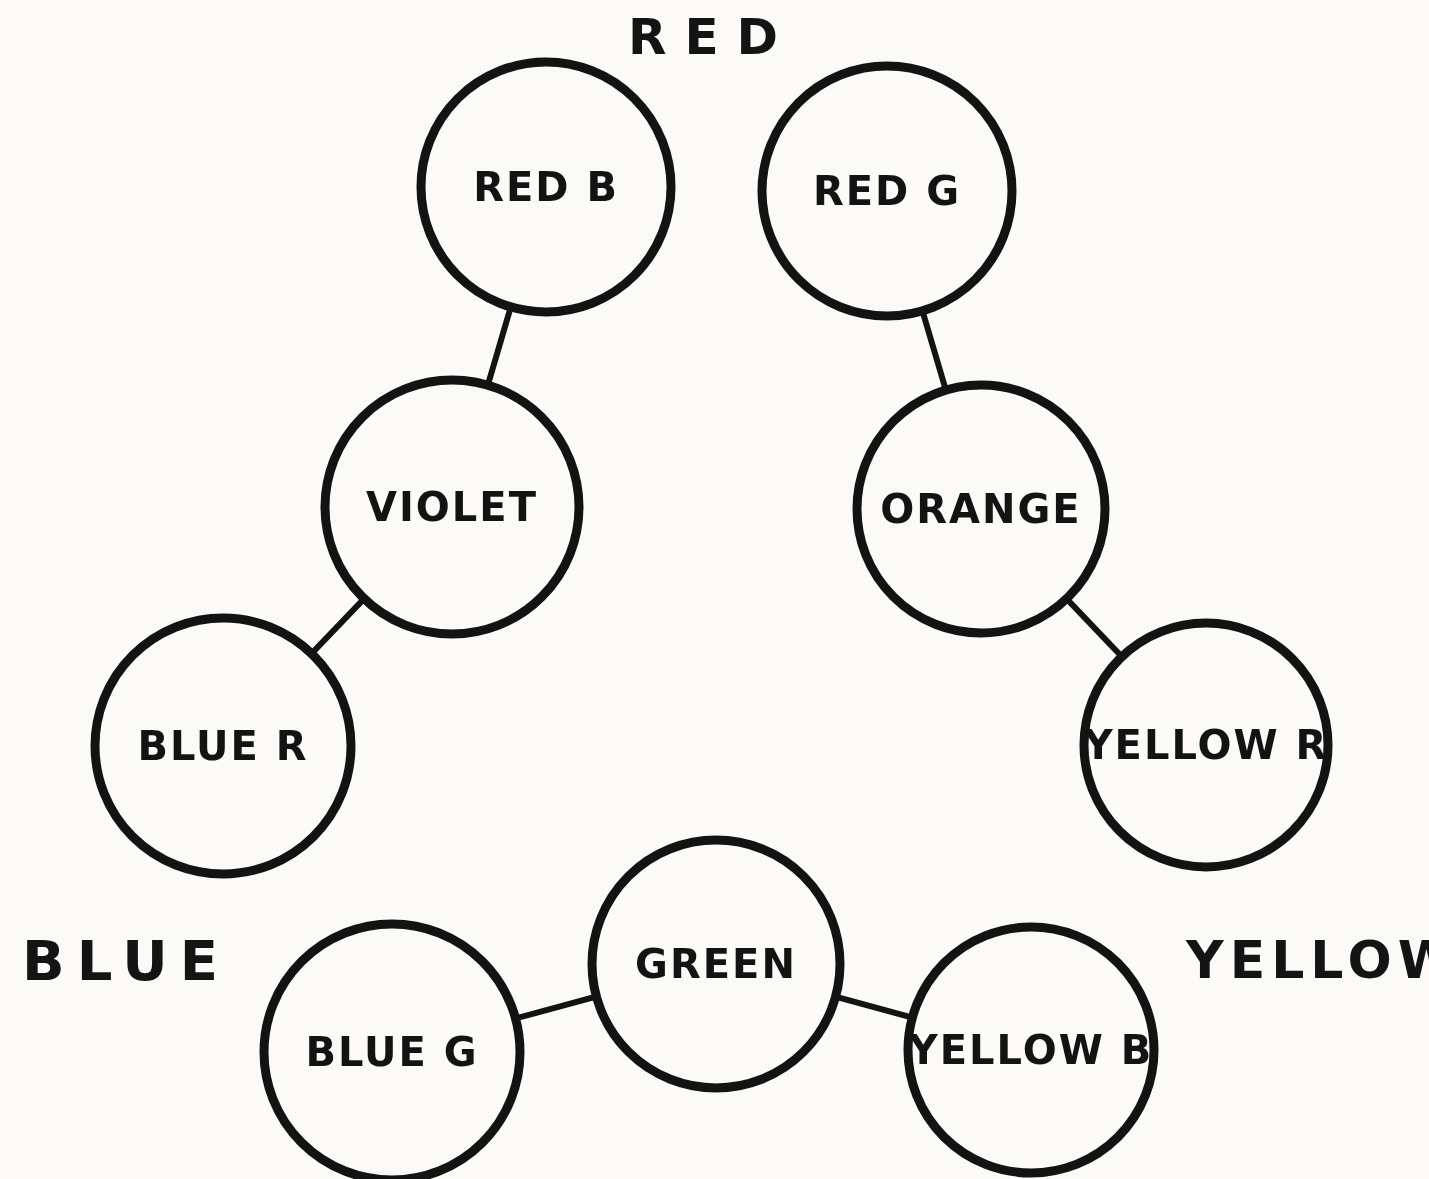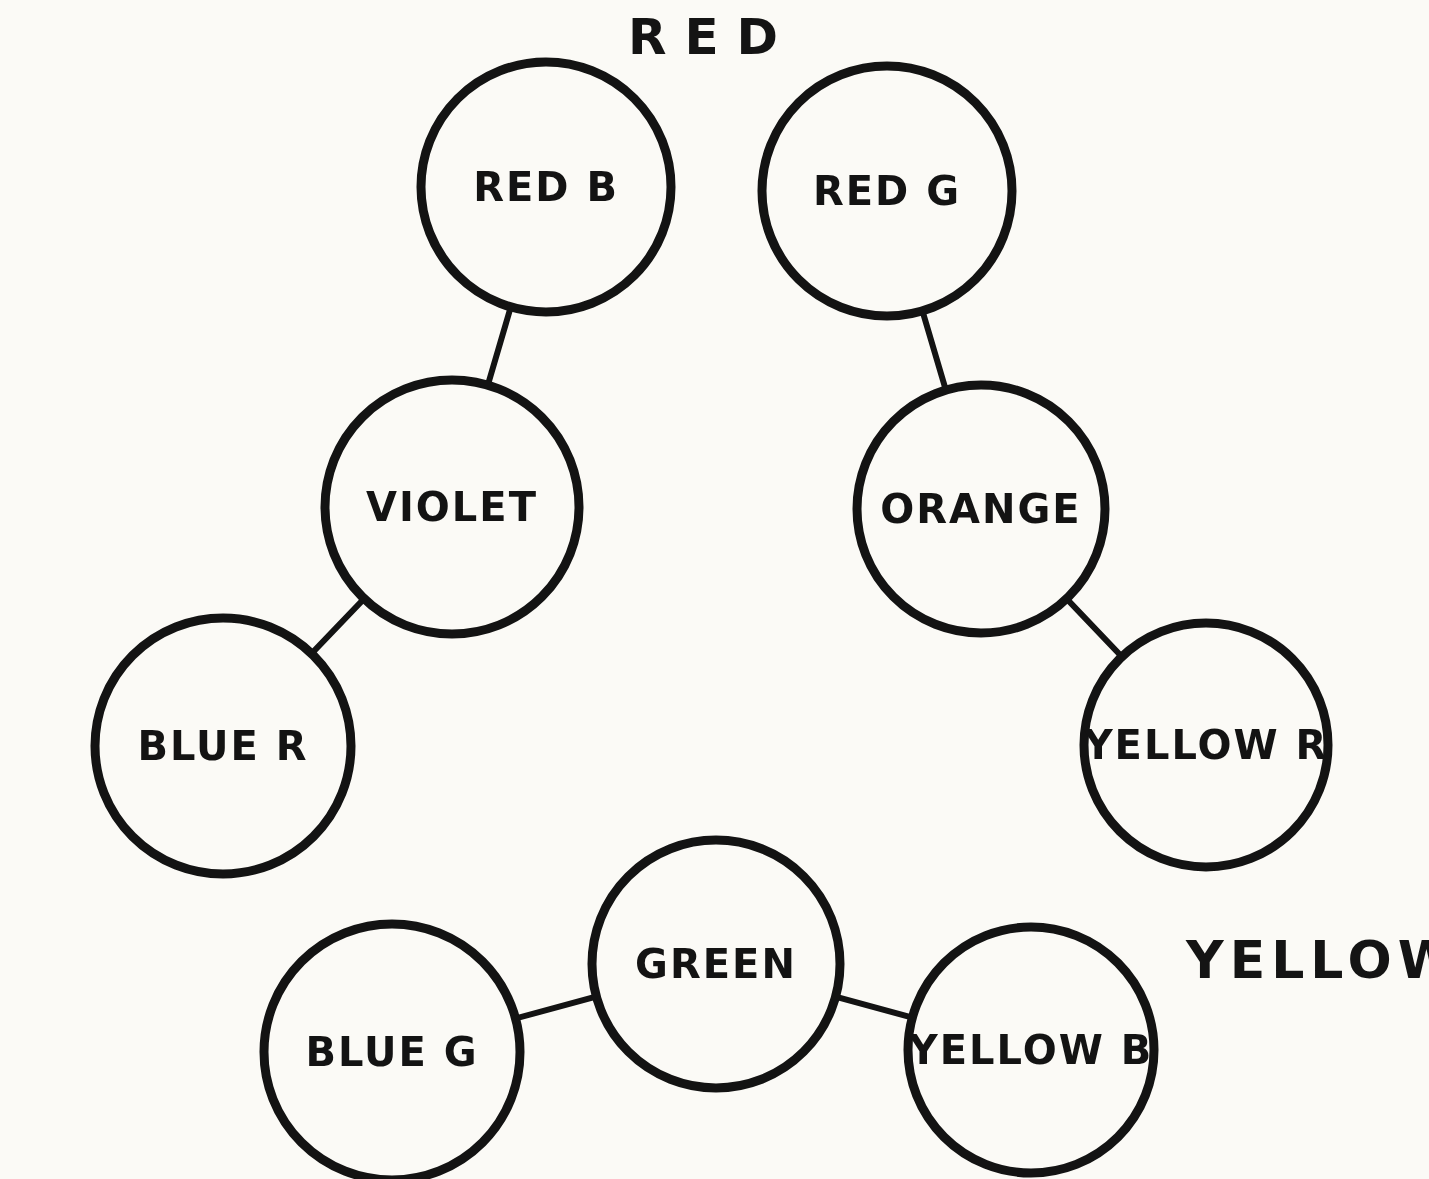--- a/index.html
+++ b/index.html
@@ -109,16 +109,17 @@
         <text x="392" y="1066" fill="#131313" class="node-label">BLUE G</text>
       </g>
       <g>
         <circle cx="1031" cy="1050" r="123" fill="#fbfaf6" stroke="#131313" stroke-width="9" class="node-circle"></circle>
         <text x="1031" y="1064" fill="#131313" class="node-label">YELLOW B</text>
       </g>
     </svg>
 
   <div class="outer-label red">RED</div>
 
+  <div class="outer-label blue">BLUE</div>
 
   <div class="outer-label yellow">YELLOW</div>
 
 </div>
 
 </body></html>

